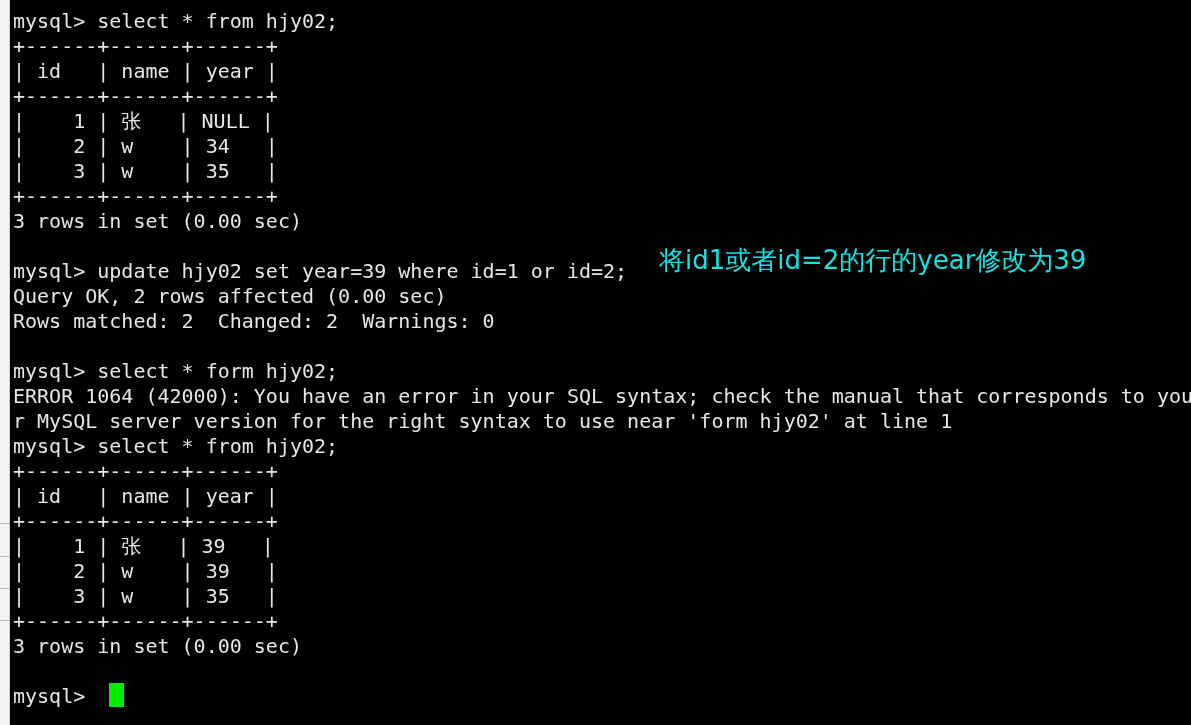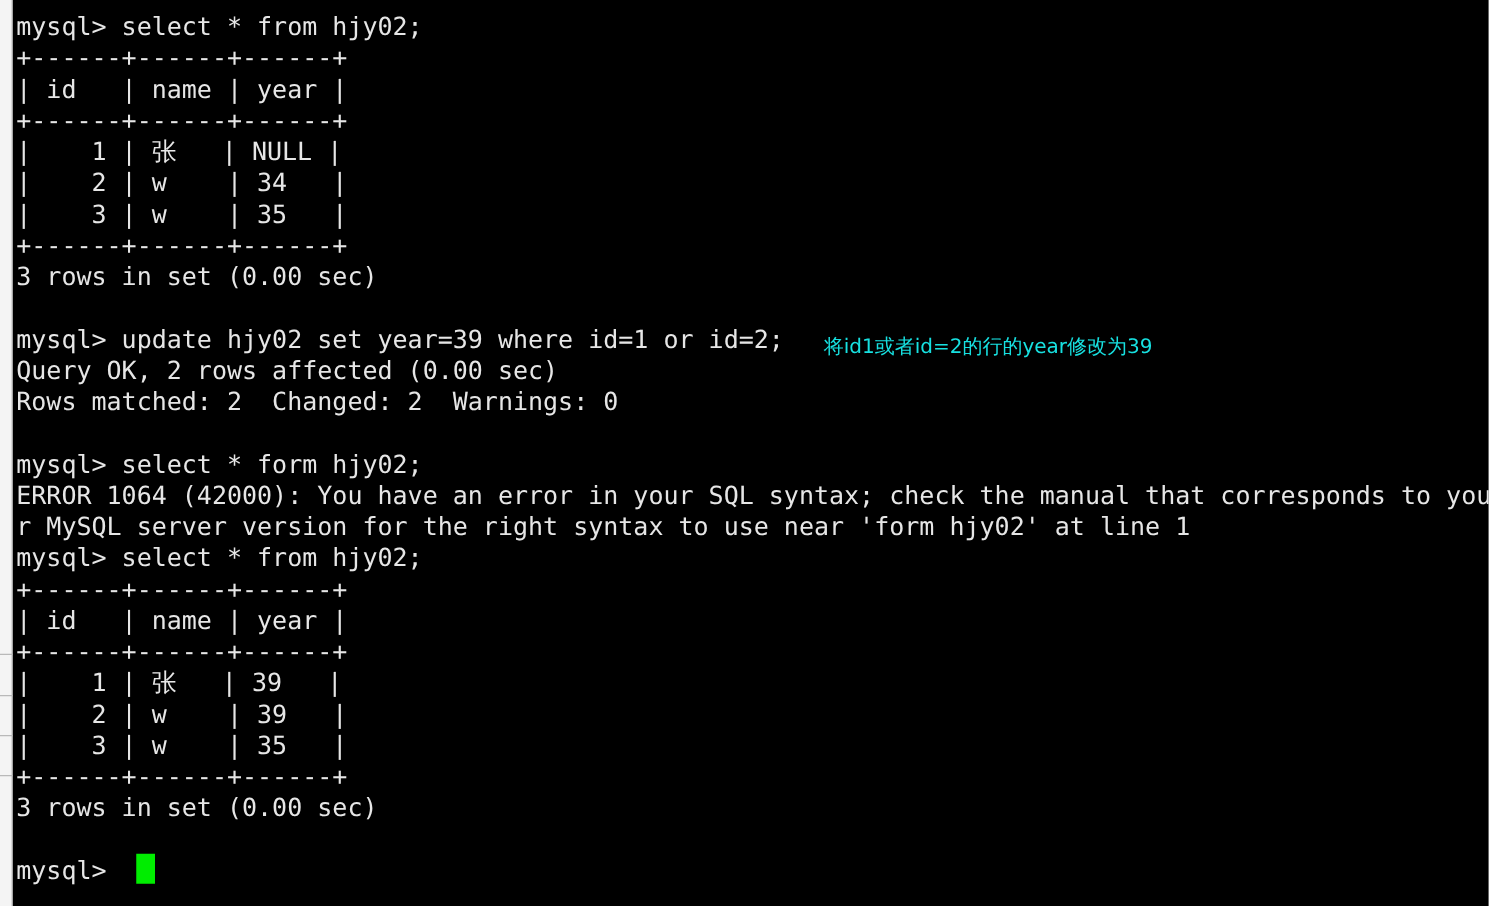--- a/index.html
+++ b/index.html
@@ -54,23 +54,23 @@
   .line {
     height: 25px;
     white-space: pre;
   }
   .line.blank { color: transparent; }
 
   
   .annotation {
     position: absolute;
     left: 648px;
-    top: 264px;
+    top: 248px;
     font-family: "DejaVu Sans", "Liberation Sans", sans-serif;
-    font-size: 16px;
+    font-size: 26px;
     line-height: 25px;
     color: #17e0e0;
     white-space: pre;
   }
 
   
   .cursor {
     position: absolute;
     left: 98px;
     top: 683px;

